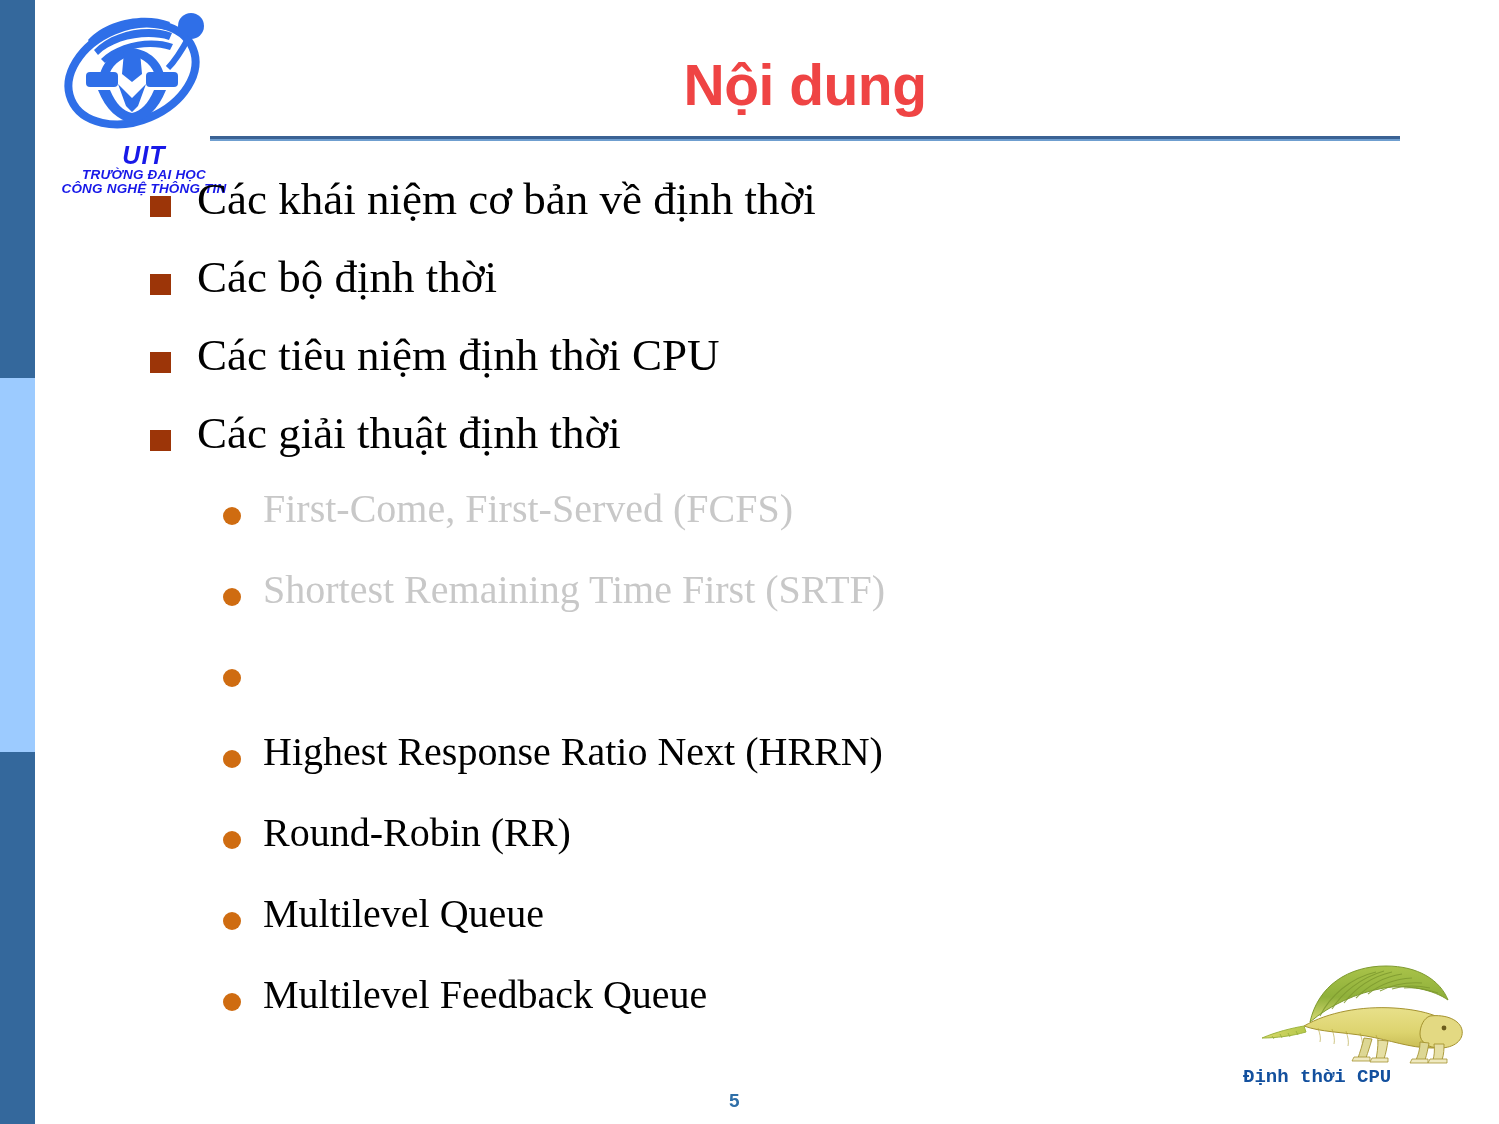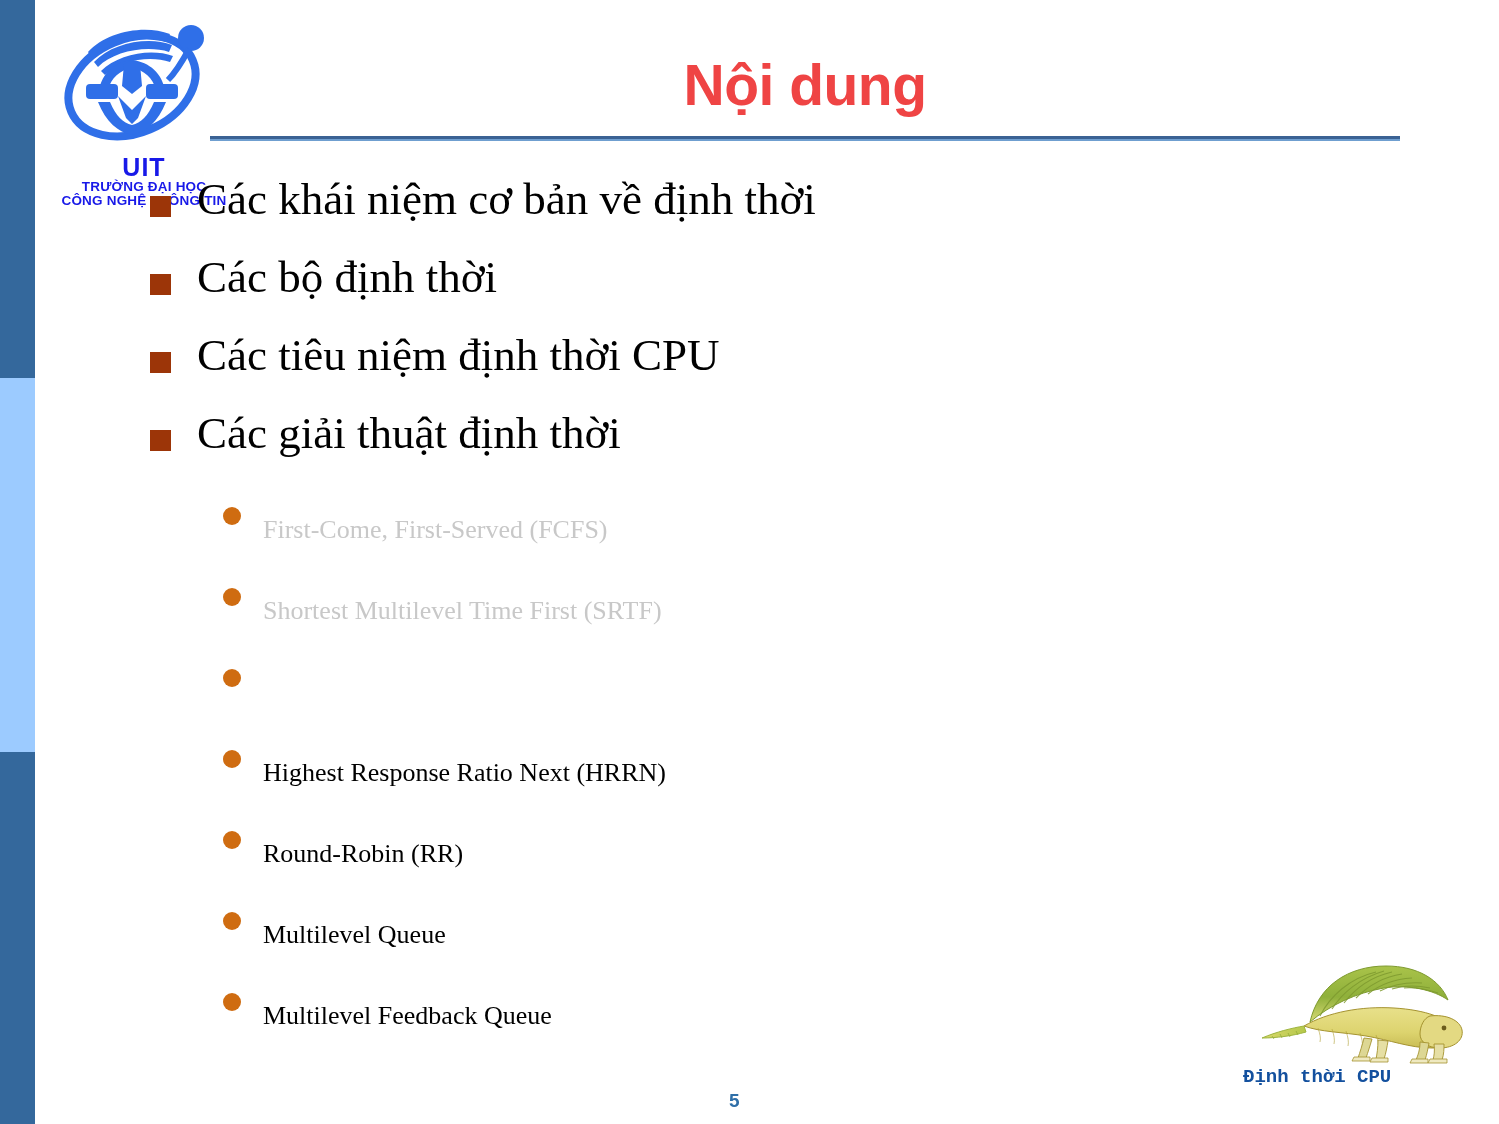--- a/index.html
+++ b/index.html
@@ -48,23 +48,24 @@
     top: 752px;
     width: 35px;
     height: 372px;
     background: #34689c;
   }
 
   
   .logo-block {
     position: absolute;
     left: 44px;
-    top: 16px;
+    top: 4px;
     width: 200px;
     height: 196px;
+    font-style: italic;
   }
   .logo-mark {
     position: absolute;
     left: 14px;
     top: 0px;
     width: 160px;
     height: 140px;
   }
   .logo-text {
     position: absolute;
@@ -151,25 +152,24 @@
   .l2row .dot {
     width: 18px;
     height: 18px;
     border-radius: 50%;
     background: #cf6c11;
     margin-top: 19px;
     margin-right: 22px;
     flex: none;
   }
   .l2row .txt {
-    font-size: 26px;
+    font-size: 40px;
     line-height: 1.05;
     white-space: nowrap;
     color: #000000;
-    margin-top: 28px;
   }
   .l2row.dim .txt {
     color: #c8c8c8;
   }
 
   
   .page-num {
     position: absolute;
     left: 729px;
     top: 1090px;
@@ -260,21 +260,21 @@
       <div class="sq"></div>
       <div class="txt">Các giải thuật định thời</div>
     </div>
 
     <div class="l2row dim">
       <div class="dot"></div>
       <div class="txt">First-Come, First-Served (FCFS)</div>
     </div>
     <div class="l2row dim">
       <div class="dot"></div>
-      <div class="txt">Shortest Multilevel Time First (SRTF)</div>
+      <div class="txt">Shortest Remaining Time First (SRTF)</div>
     </div>
     <div class="l2row dim">
       <div class="dot"></div>
     </div>
     <div class="l2row">
       <div class="dot"></div>
       <div class="txt">Highest Response Ratio Next (HRRN)</div>
     </div>
     <div class="l2row">
       <div class="dot"></div>

